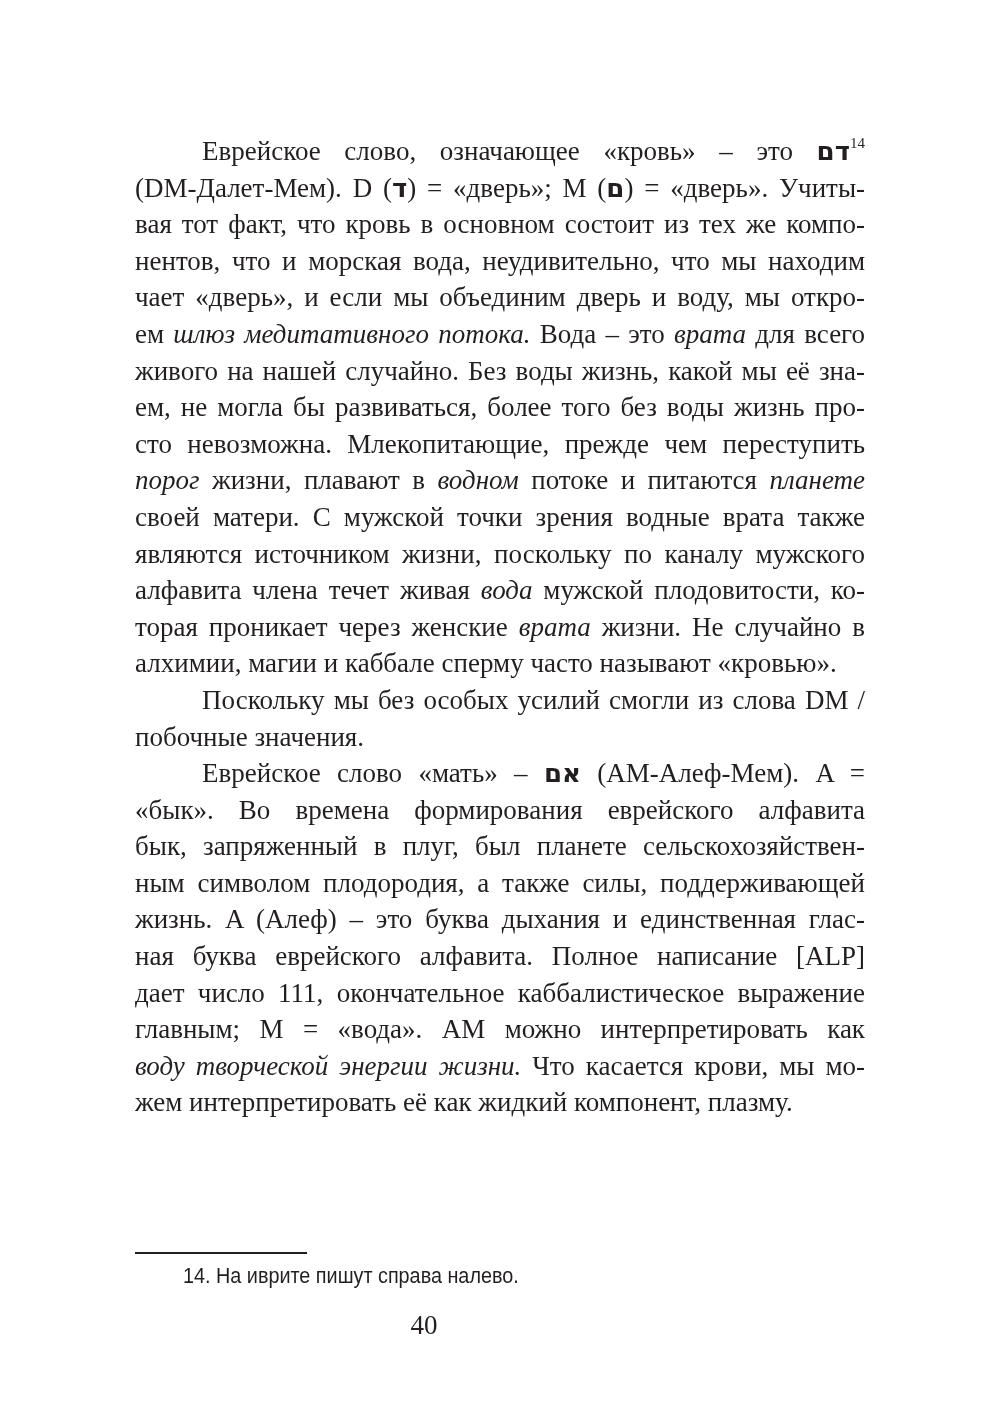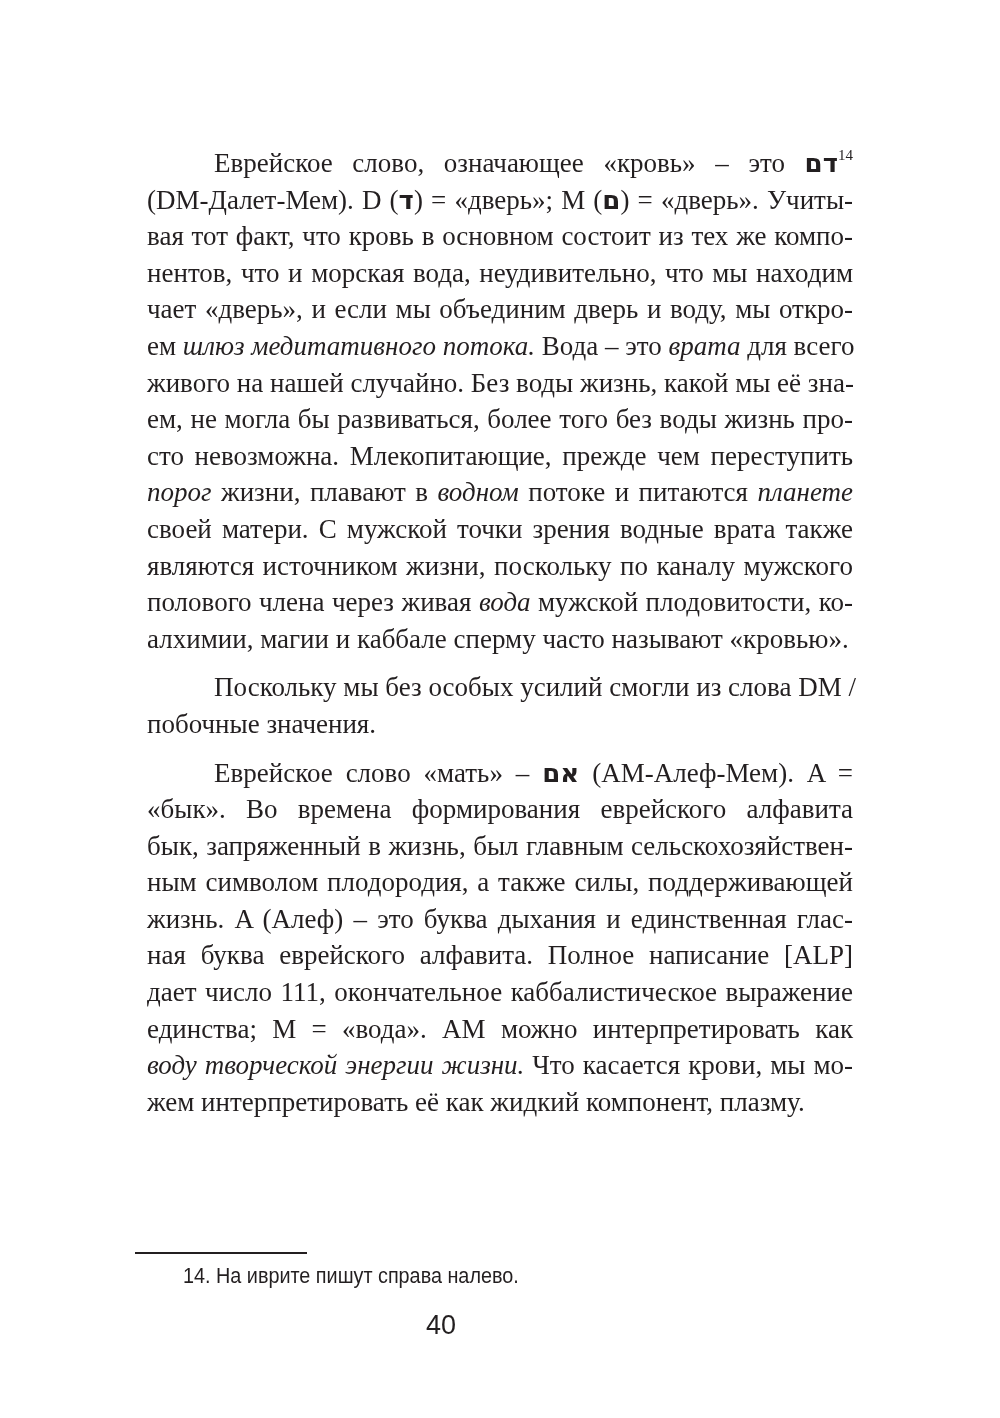--- a/index.html
+++ b/index.html
@@ -18,21 +18,21 @@
       position: absolute;
       left: 135px;
       top: 133px;
       width: 730px;
     }
     .para {
       font-family: "Liberation Serif", "DejaVu Serif", serif;
       font-size: 27px;
       line-height: 36.6px;
       text-align: justify;
-      margin: 12px;
+      margin: 0;
       text-indent: 67px;
       hyphens: manual;
     }
     .para .line {
       display: block;
       text-align: justify;
       text-align-last: justify;
       white-space: nowrap;
       text-indent: 0;
     }
@@ -66,59 +66,59 @@
       color: #231f20;
       transform: scaleX(0.9);
       transform-origin: left;
     }
     .page-number {
       position: absolute;
       left: 0;
       width: 848px;
       top: 1310px;
       text-align: center;
-      font-family: Liberation Sans, sans-serif;
+      font-family: Liberation Serif, serif;
       font-size: 27px;
       color: #231f20;
-      margin-left: 17px;
     }
   </style>
 </head>
 <body>
 
 <div class="page" id="page-body">
     <div class="para">
       <span class="line first"><span>Еврейское слово, означающее «кровь» – это </span><span class="heb" dir="rtl">דם</span><sup>14</sup></span>
       <span class="line"><span>(DM-Далет-Мем). D (</span><span class="heb" dir="rtl">ד</span><span>) = «дверь»; M (</span><span class="heb" dir="rtl">ם</span><span>) = «дверь». Учиты-</span></span>
       <span class="line"><span>вая тот факт, что кровь в основном состоит из тех же компо-</span></span>
       <span class="line"><span>нентов, что и морская вода, неудивительно, что мы находим</span></span>
       <span class="line"><span>чает «дверь», и если мы объединим дверь и воду, мы откро-</span></span>
       <span class="line"><span>ем </span><em>шлюз медитативного потока.</em><span> Вода – это </span><em>врата</em><span> для всего</span></span>
       <span class="line"><span>живого на нашей случайно. Без воды жизнь, какой мы её зна-</span></span>
       <span class="line"><span>ем, не могла бы развиваться, более того без воды жизнь про-</span></span>
       <span class="line"><span>сто невозможна. Млекопитающие, прежде чем переступить</span></span>
       <span class="line"><em>порог</em><span> жизни, плавают в </span><em>водном</em><span> потоке и питаются </span><em>планете</em></span>
       <span class="line"><span>своей матери. С мужской точки зрения водные врата также</span></span>
       <span class="line"><span>являются источником жизни, поскольку по каналу мужского</span></span>
-      <span class="line"><span>полового члена через живая </span><em>вода</em><span> мужской плодовитости, ко-</span></span>
+      <span class="line"><span>алфавита члена течет живая </span><em>вода</em><span> мужской плодовитости, ко-</span></span>
+      <span class="line"><span>торая проникает через женские </span><em>врата</em><span> жизни. Не случайно в</span></span>
       <span class="line last"><span>алхимии, магии и каббале сперму часто называют «кровью».</span></span>
     </div>
     <div class="para">
       <span class="line first"><span>Поскольку мы без особых усилий смогли из слова DM /</span></span>
       <span class="line last"><span>побочные значения.</span></span>
     </div>
     <div class="para">
       <span class="line first"><span>Еврейское слово «мать» – </span><span class="heb" dir="rtl">אם</span><span> (AM-Алеф-Мем). A =</span></span>
       <span class="line"><span>«бык». Во времена формирования еврейского алфавита</span></span>
-      <span class="line"><span>бык, запряженный в жизнь, был главным сельскохозяйствен-</span></span>
+      <span class="line"><span>бык, запряженный в плуг, был планете сельскохозяйствен-</span></span>
       <span class="line"><span>ным символом плодородия, а также силы, поддерживающей</span></span>
       <span class="line"><span>жизнь. A (Алеф) – это буква дыхания и единственная глас-</span></span>
       <span class="line"><span>ная буква еврейского алфавита. Полное написание [ALP]</span></span>
       <span class="line"><span>дает число 111, окончательное каббалистическое выражение</span></span>
-      <span class="line"><span>единства; M = «вода». AM можно интерпретировать как</span></span>
+      <span class="line"><span>главным; M = «вода». AM можно интерпретировать как</span></span>
       <span class="line"><em>воду творческой энергии жизни.</em><span> Что касается крови, мы мо-</span></span>
       <span class="line last"><span>жем интерпретировать её как жидкий компонент, плазму.</span></span>
     </div>
   </div>
 
 <div class="footnote-rule"></div>
 <div class="footnote">14. На иврите пишут справа налево.</div>
 <div class="page-number">40</div>
 
 </body></html>

